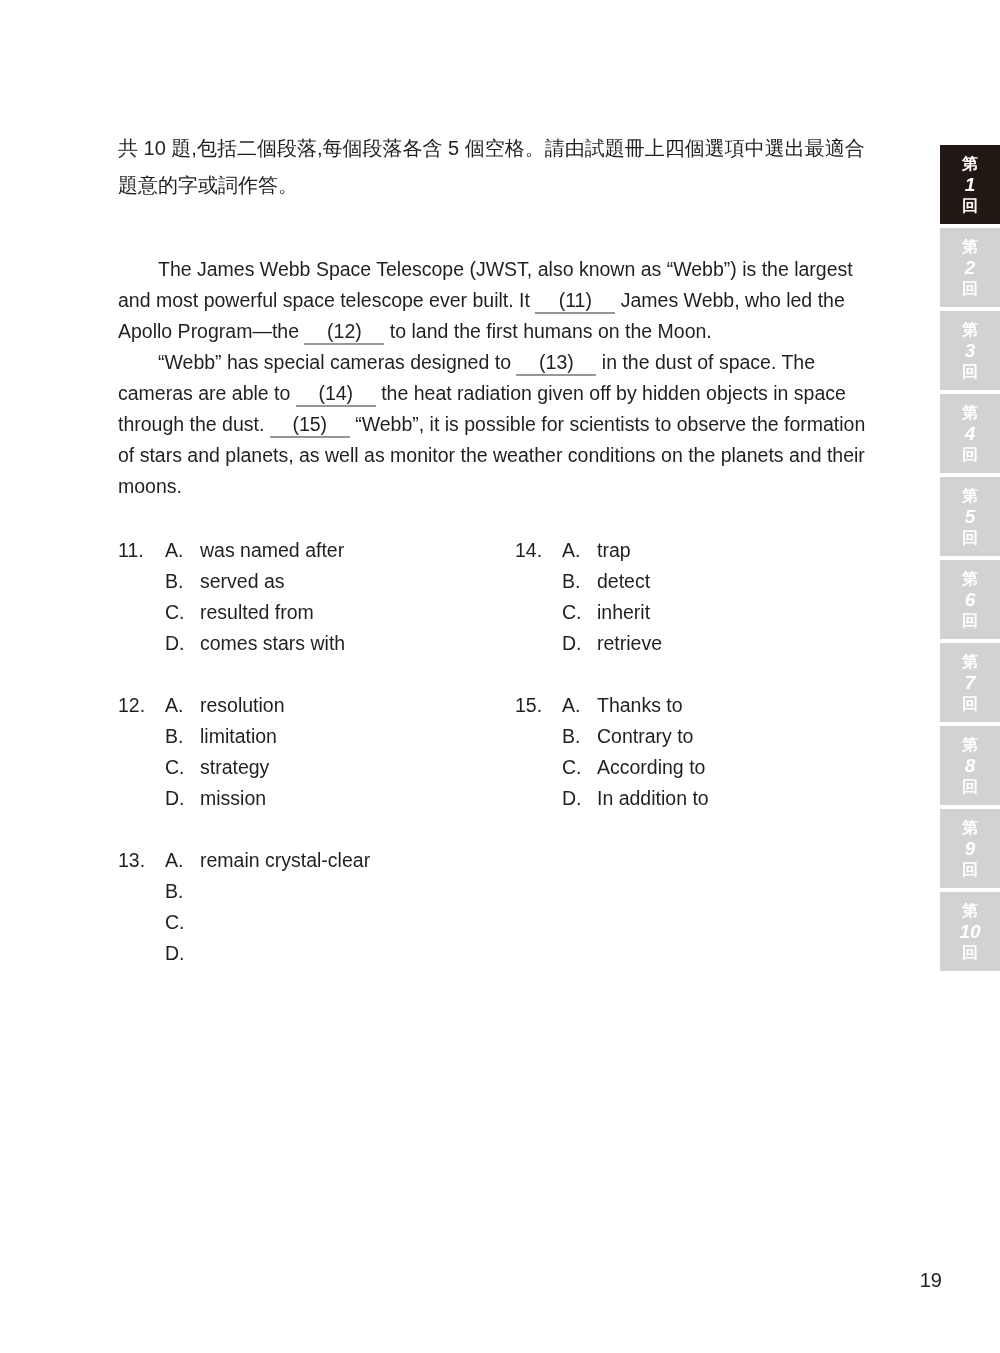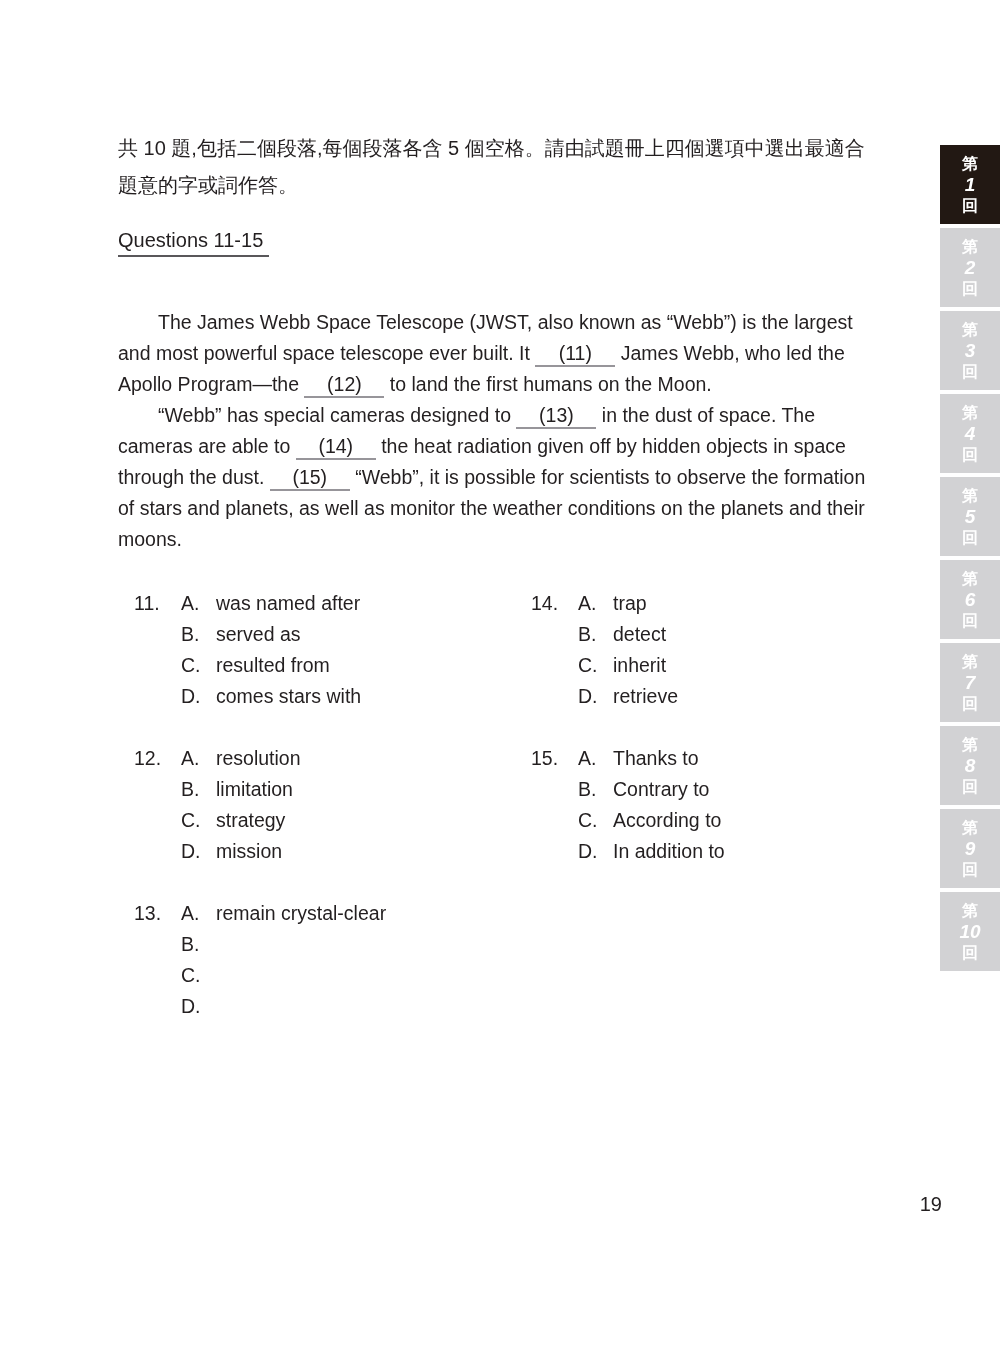--- a/index.html
+++ b/index.html
@@ -32,45 +32,42 @@
     display:inline-block; text-indent:0; min-width:80px; text-align:center;
     border-bottom:2px solid #97959a; line-height:23px;
     padding:0 2px;
   }
   .questions-grid {
     margin-top:33px;
     display:grid; grid-template-columns:397px 1fr; row-gap:31px;
     font-size:19.5px; line-height:31px;
   }
   .question { display:flex; align-items:flex-start; }
-  .q-num { width:47px; flex:0 0 47px;margin-left:16px; }
+  .q-num { width:47px; flex:0 0 47px; }
   .q-opt { display:flex; }
   .opt-label { width:35px; flex:0 0 35px; }
 
   .tabs { position:absolute; top:145px; right:0; width:60px; }
   .tab {
     width:60px; height:79px; margin-bottom:4px;
     background:#d2d2d4; color:#ffffff;
     display:flex; flex-direction:column; align-items:center; justify-content:center;
     cursor:pointer;
   }
   .tab.active { background:#221813; }
   .tab-char { font-size:16px; font-weight:bold; line-height:20px; }
   .tab-num  { font-size:19px; font-weight:bold; font-style:italic; line-height:22px; }
 
-  .page-num { position:absolute; top:1192px; right:58px; font-size:20px; line-height:24px; }
+  .page-num { position:absolute; top:1268px; right:58px; font-size:20px; line-height:24px; }
 </style>
 </head>
 <body>
 
 <div class="content">
   <p class="instructions">共 10 題,包括二個段落,每個段落各含 5 個空格。請由試題冊上四個選項中選出最適合題意的字或詞作答。</p>
-  <div>
-    <span class="q-range">Questions 11-15</span>
-  </div>
   <div class="passage">
       <p class="passage-para">The James Webb Space Telescope (JWST, also known as “Webb”) is the largest and most powerful space telescope ever built. It <span class="blank">(11)</span> James Webb, who led the Apollo Program—the <span class="blank">(12)</span> to land the first humans on the Moon.</p>
       <p class="passage-para">“Webb” has special cameras designed to <span class="blank">(13)</span> in the dust of space. The cameras are able to <span class="blank">(14)</span> the heat radiation given off by hidden objects in space through the dust. <span class="blank">(15)</span> “Webb”, it is possible for scientists to observe the formation of stars and planets, as well as monitor the weather conditions on the planets and their moons.</p>
     </div>
   <div class="questions-grid">
       <div class="question">
         <div class="q-num">11.</div>
         <div class="q-opts">
           <div class="q-opt">
             <span class="opt-label">A.</span>

